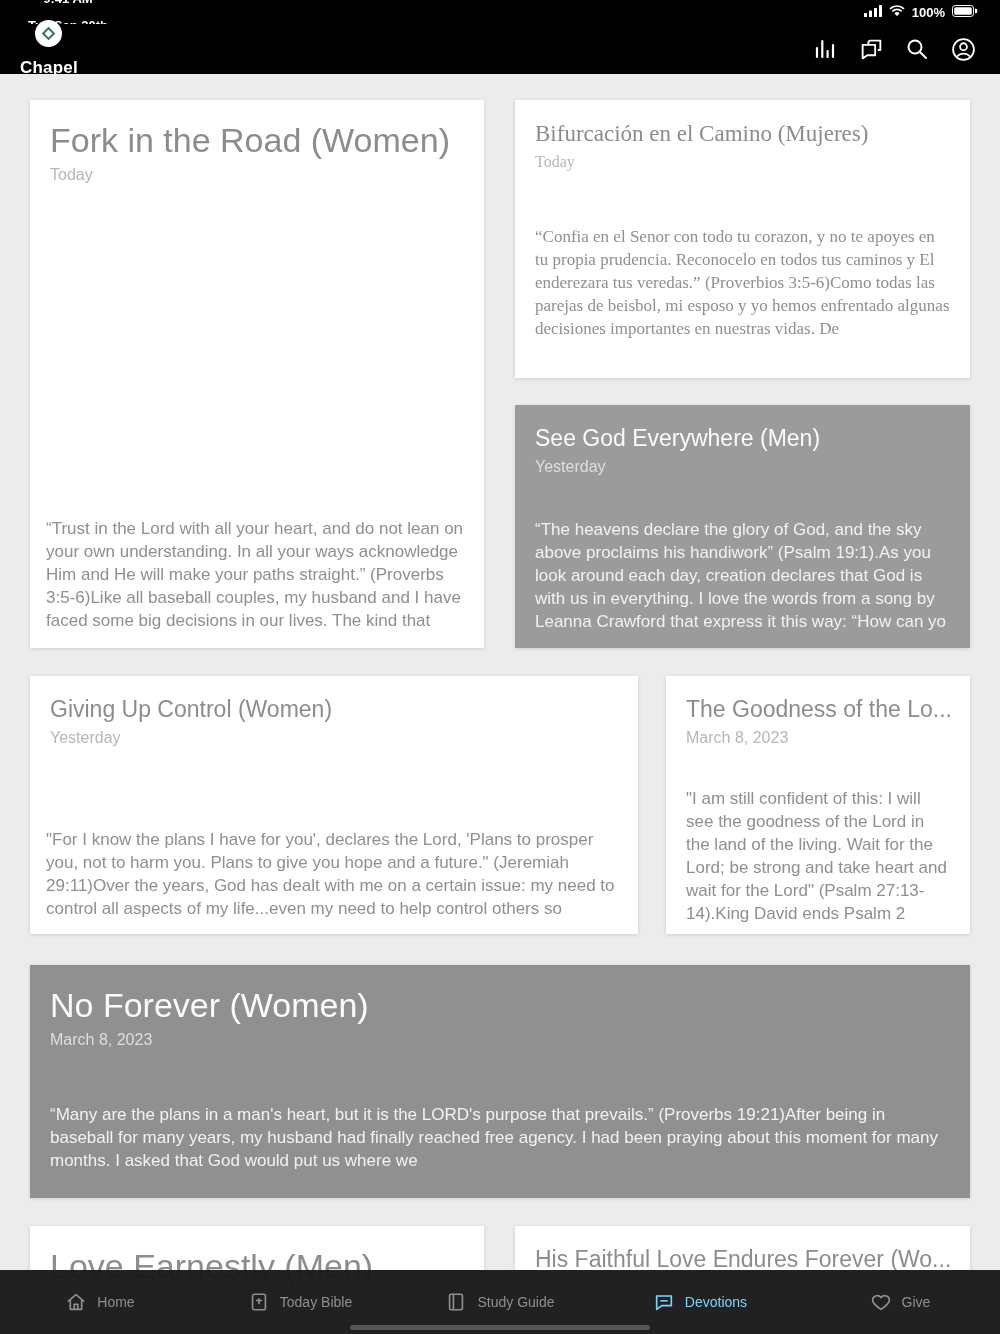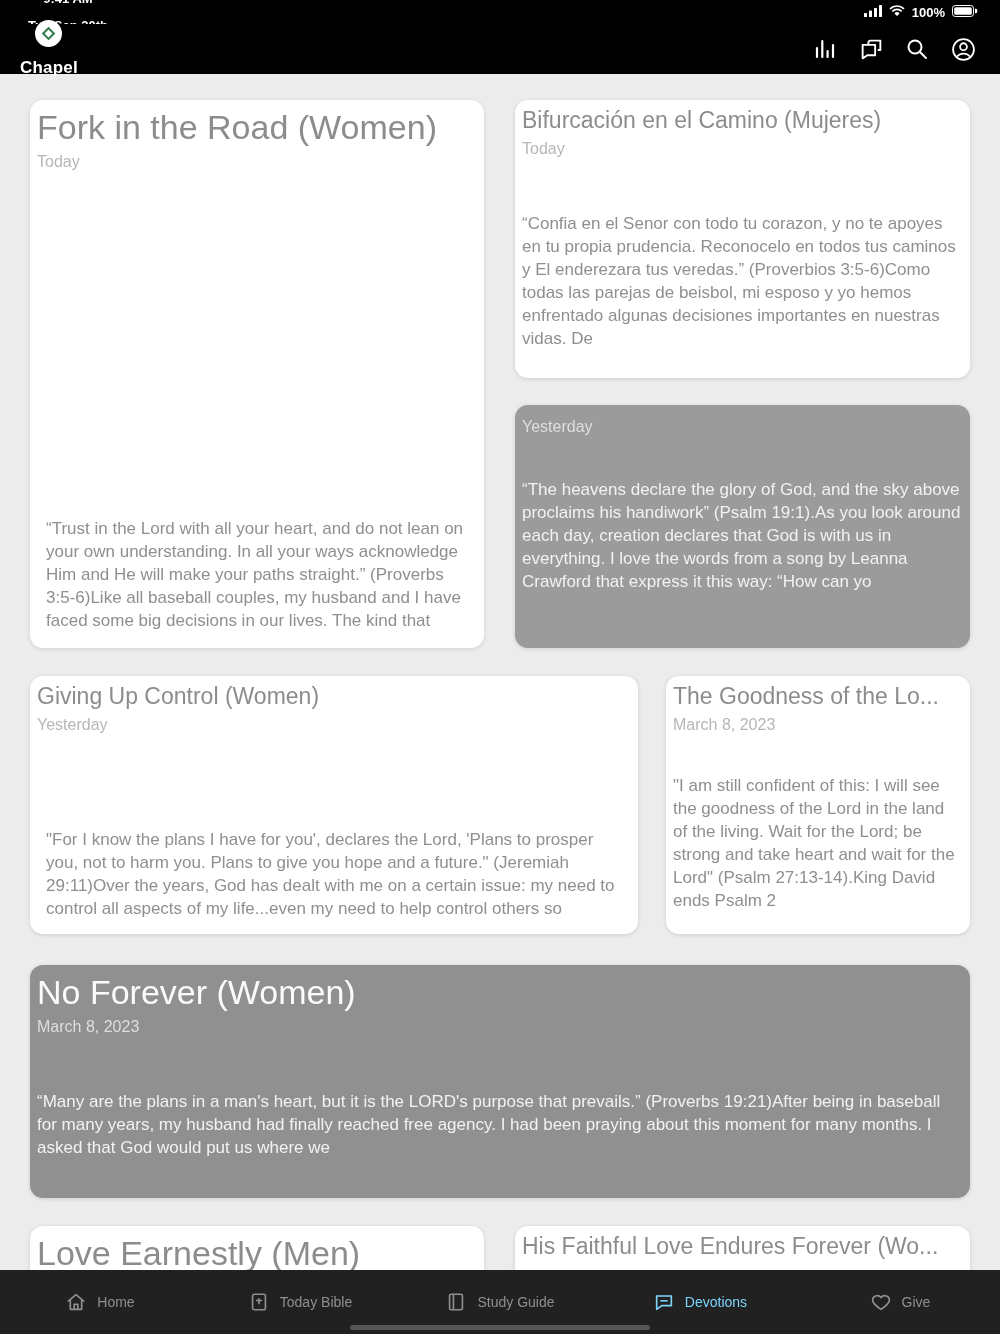--- a/index.html
+++ b/index.html
@@ -19,36 +19,36 @@
     display:flex; align-items:center; justify-content:space-between; padding:0 24px 0 20px; z-index:20; }
   .appbar-left { display:flex; align-items:center; gap:11px;flex-direction:column; }
   .logo { width:27px; height:27px; border-radius:50%; background:#fff; display:flex; align-items:center; justify-content:center; }
   .app-title { color:#fff; font-size:17px; font-weight:bold; letter-spacing:.2px; }
   .appbar-right { display:flex; align-items:center; gap:20px; }
   .icon-btn { background:none; border:none; padding:0; width:26px; height:26px;
     display:flex; align-items:center; justify-content:center; cursor:pointer; }
 
   
   .content { position:absolute; inset:0; }
-  .card { position:absolute; background:#fff; border-radius:13px; padding:7px;
+  .card { position:absolute; background:#fff; border-radius:0; padding:20px;
     box-shadow:0 1px 4px rgba(0,0,0,.13); overflow:hidden; cursor:pointer; }
   .card-title { font-size:23px; font-weight:normal; color:#8c8c8c; line-height:1.18; }
   .card-title--lg { font-size:34px; }
   .card-title--nowrap { white-space:nowrap; overflow:hidden; }
   .card-date { font-size:16px; color:#b6b6b6; margin-top:6px; }
   .card-body { font-size:17px; line-height:23px; color:#8f8f8f; }
 
   .card--gray { background:#9b9b9b; }
   .card--dark { background:#909090; }
   .card--gray .card-title, .card--dark .card-title { color:#fbfbfb; }
   .card--gray .card-date, .card--dark .card-date { color:#dedede; }
   .card--gray .card-body, .card--dark .card-body { color:#f2f2f2; }
 
   .card--1 { left:30px;  top:100px;  width:454px; height:548px; }
-  .card--2 { left:515px; top:100px;  width:455px; height:278px; }
+  .card--2 { left:515px; top:100px;  width:455px; height:278px;font-family:Liberation Serif, serif; }
   .card--3 { left:515px; top:405px;  width:455px; height:243px; }
   .card--4 { left:30px;  top:676px;  width:608px; height:258px; }
   .card--5 { left:666px; top:676px;  width:304px; height:258px; }
   .card--6 { left:30px;  top:965px;  width:940px; height:233px; }
   .card--7 { left:30px;  top:1226px; width:454px; height:108px; }
   .card--8 { left:515px; top:1226px; width:455px; height:108px; }
 
   .card--1 .card-body { position:absolute; left:16px; right:16px; bottom:16px; }
   .card--2 .card-body { margin-top:54px; }
   .card--3 .card-body { margin-top:42px; }
@@ -157,20 +157,21 @@
       <p class="card-body">“Trust in the Lord with all your heart, and do not lean on your own understanding. In all your ways acknowledge Him and He will make your paths straight.” (Proverbs 3:5-6)Like all baseball couples, my husband and I have faced some big decisions in our lives.  The kind that</p>
     </article>
 
     <article class="card card--2">
       <h2 class="card-title">Bifurcación en el Camino (Mujeres)</h2>
       <div class="card-date">Today</div>
       <p class="card-body">“Confia en el Senor con todo tu corazon, y no te apoyes en tu propia prudencia. Reconocelo en todos tus caminos y El enderezara tus veredas.” (Proverbios 3:5-6)Como todas las parejas de beisbol, mi esposo y yo hemos enfrentado algunas decisiones importantes en nuestras vidas. De</p>
     </article>
 
     <article class="card card--3 card--gray">
+      <h2 class="card-title">See God Everywhere (Men)</h2>
       <div class="card-date">Yesterday</div>
       <p class="card-body">“The heavens declare the glory of God, and the sky above proclaims his handiwork” (Psalm 19:1).As you look around each day, creation declares that God is with us in everything. I love the words from a song by Leanna Crawford that express it this way: “How can yo</p>
     </article>
 
     <article class="card card--4">
       <h2 class="card-title">Giving Up Control (Women)</h2>
       <div class="card-date">Yesterday</div>
       <p class="card-body">"For I know the plans I have for you', declares the Lord, 'Plans to prosper you, not to harm you. Plans to give you hope and a future." (Jeremiah 29:11)Over the years, God has dealt with me on a certain issue: my need to control all aspects of my life...even my need to help control others so</p>
     </article>
 

